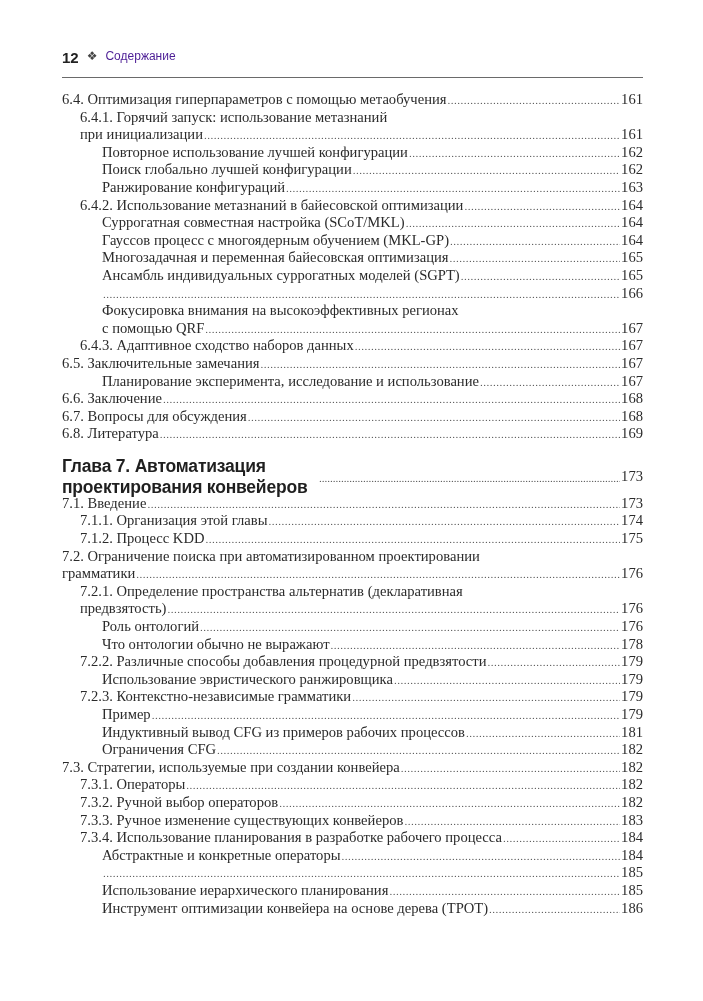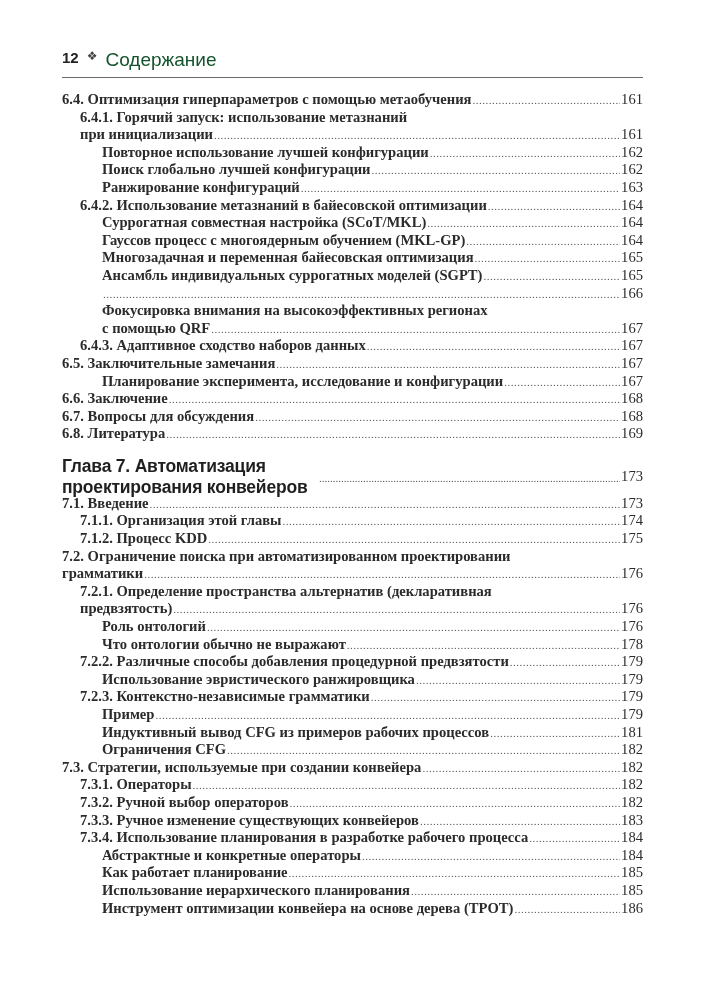--- a/index.html
+++ b/index.html
@@ -8,29 +8,29 @@
       font-family: "Liberation Serif", serif; color: #2b2b2b;
     }
     .page-header {
       position: absolute; left: 62px; top: 49px; width: 581px; height: 28px;
       border-bottom: 1.4px solid #6a6a6a;
       font-family: "Liberation Sans", sans-serif;
       display: flex; align-items: flex-start;
     }
     .page-number { font-weight: bold; font-size: 15px; color: #222; }
     .header-icon { margin: 0 8px 0 8px; font-size: 12px; color: #444; }
-    .header-title { font-size: 19px; color: #14532d; font-family: "Liberation Sans", sans-serif; }
+    .header-title { font-size: 12px; color: #4c1d95; font-family: "Liberation Sans", sans-serif; }
 
     .toc { position: absolute; left: 62px; top: 91px; width: 581px; }
     .entry {
       display: flex; align-items: baseline;
       font-size: 14.6px; line-height: 17.6px; height: 17.6px;
       white-space: nowrap;
     }
-    .entry .label { flex: 0 0 auto; font-weight: bold; }
+    .entry .label { flex: 0 0 auto; }
     .entry .leader {
       flex: 1 1 auto; overflow: hidden; margin: 0 1px;
       color: #555; letter-spacing: 0.5px;
     }
     .entry .leader::after {
       content: "..................................................................................................................................................................................................";
       font-size: 11px;
     }
     .entry .page { flex: 0 0 auto; text-align: left; }
     .l1 { padding-left: 0; }
@@ -132,21 +132,21 @@
         <span class="label">6.4.3. Адаптивное сходство наборов данных</span>
         <span class="leader"></span>
         <span class="page">167</span>
       </div>
       <div class="entry l1">
         <span class="label">6.5. Заключительные замечания</span>
         <span class="leader"></span>
         <span class="page">167</span>
       </div>
       <div class="entry l3">
-        <span class="label">Планирование эксперимента, исследование и конфигурации</span>
+        <span class="label">Планирование эксперимента, исследование и использование</span>
         <span class="leader"></span>
         <span class="page">167</span>
       </div>
       <div class="entry l1">
         <span class="label">6.6. Заключение</span>
         <span class="leader"></span>
         <span class="page">168</span>
       </div>
       <div class="entry l1">
         <span class="label">6.7. Вопросы для обсуждения</span>
@@ -260,21 +260,20 @@
         <span class="label">7.3.4. Использование планирования в разработке рабочего процесса</span>
         <span class="leader"></span>
         <span class="page">184</span>
       </div>
       <div class="entry l3">
         <span class="label">Абстрактные и конкретные операторы</span>
         <span class="leader"></span>
         <span class="page">184</span>
       </div>
       <div class="entry l3">
-        <span class="label">Как работает планирование</span>
         <span class="leader"></span>
         <span class="page">185</span>
       </div>
       <div class="entry l3">
         <span class="label">Использование иерархического планирования</span>
         <span class="leader"></span>
         <span class="page">185</span>
       </div>
       <div class="entry l3">
         <span class="label">Инструмент оптимизации конвейера на основе дерева (TPOT)</span>

